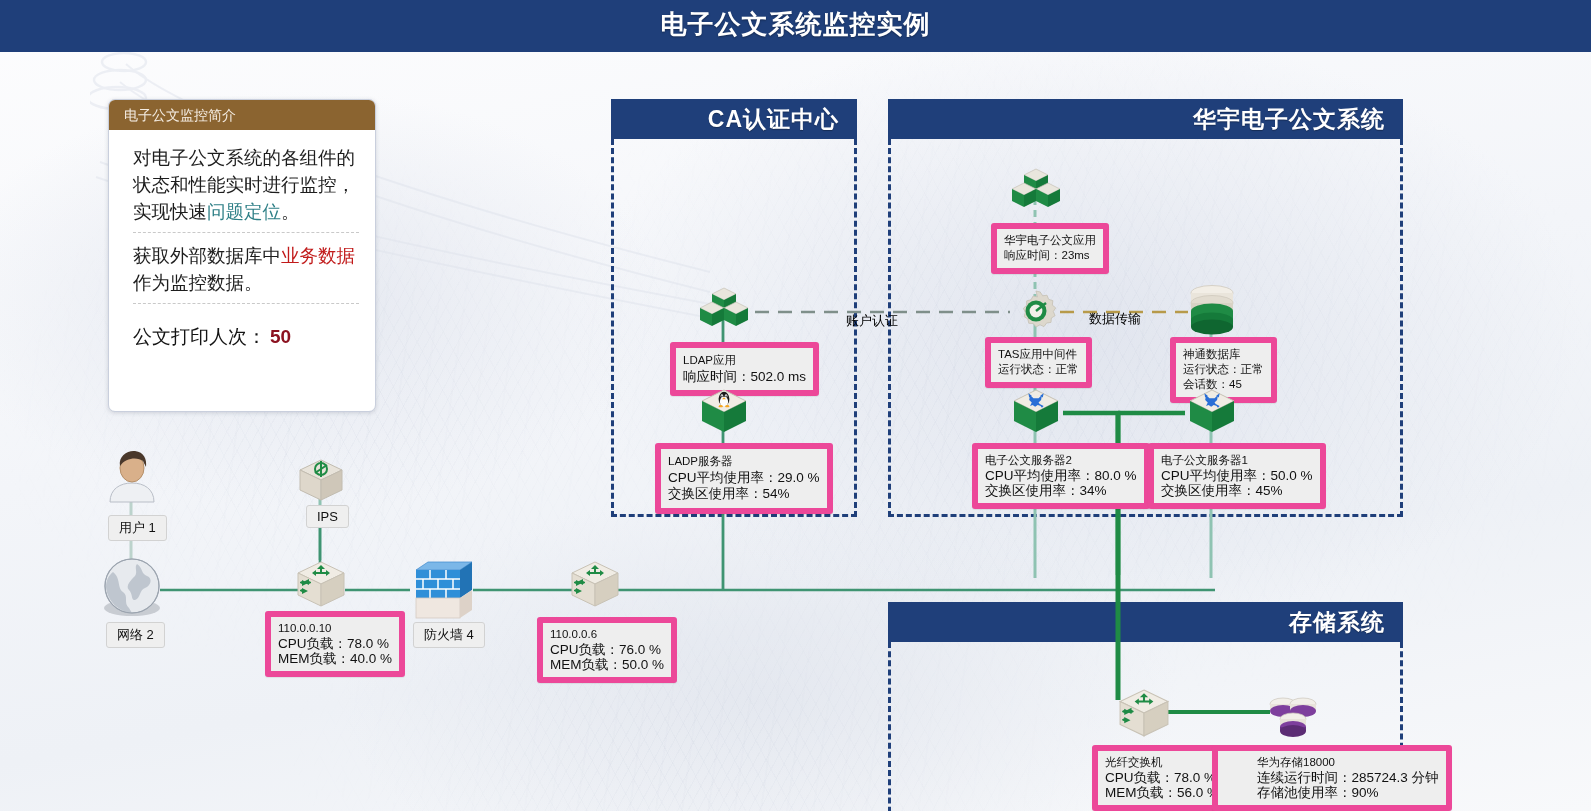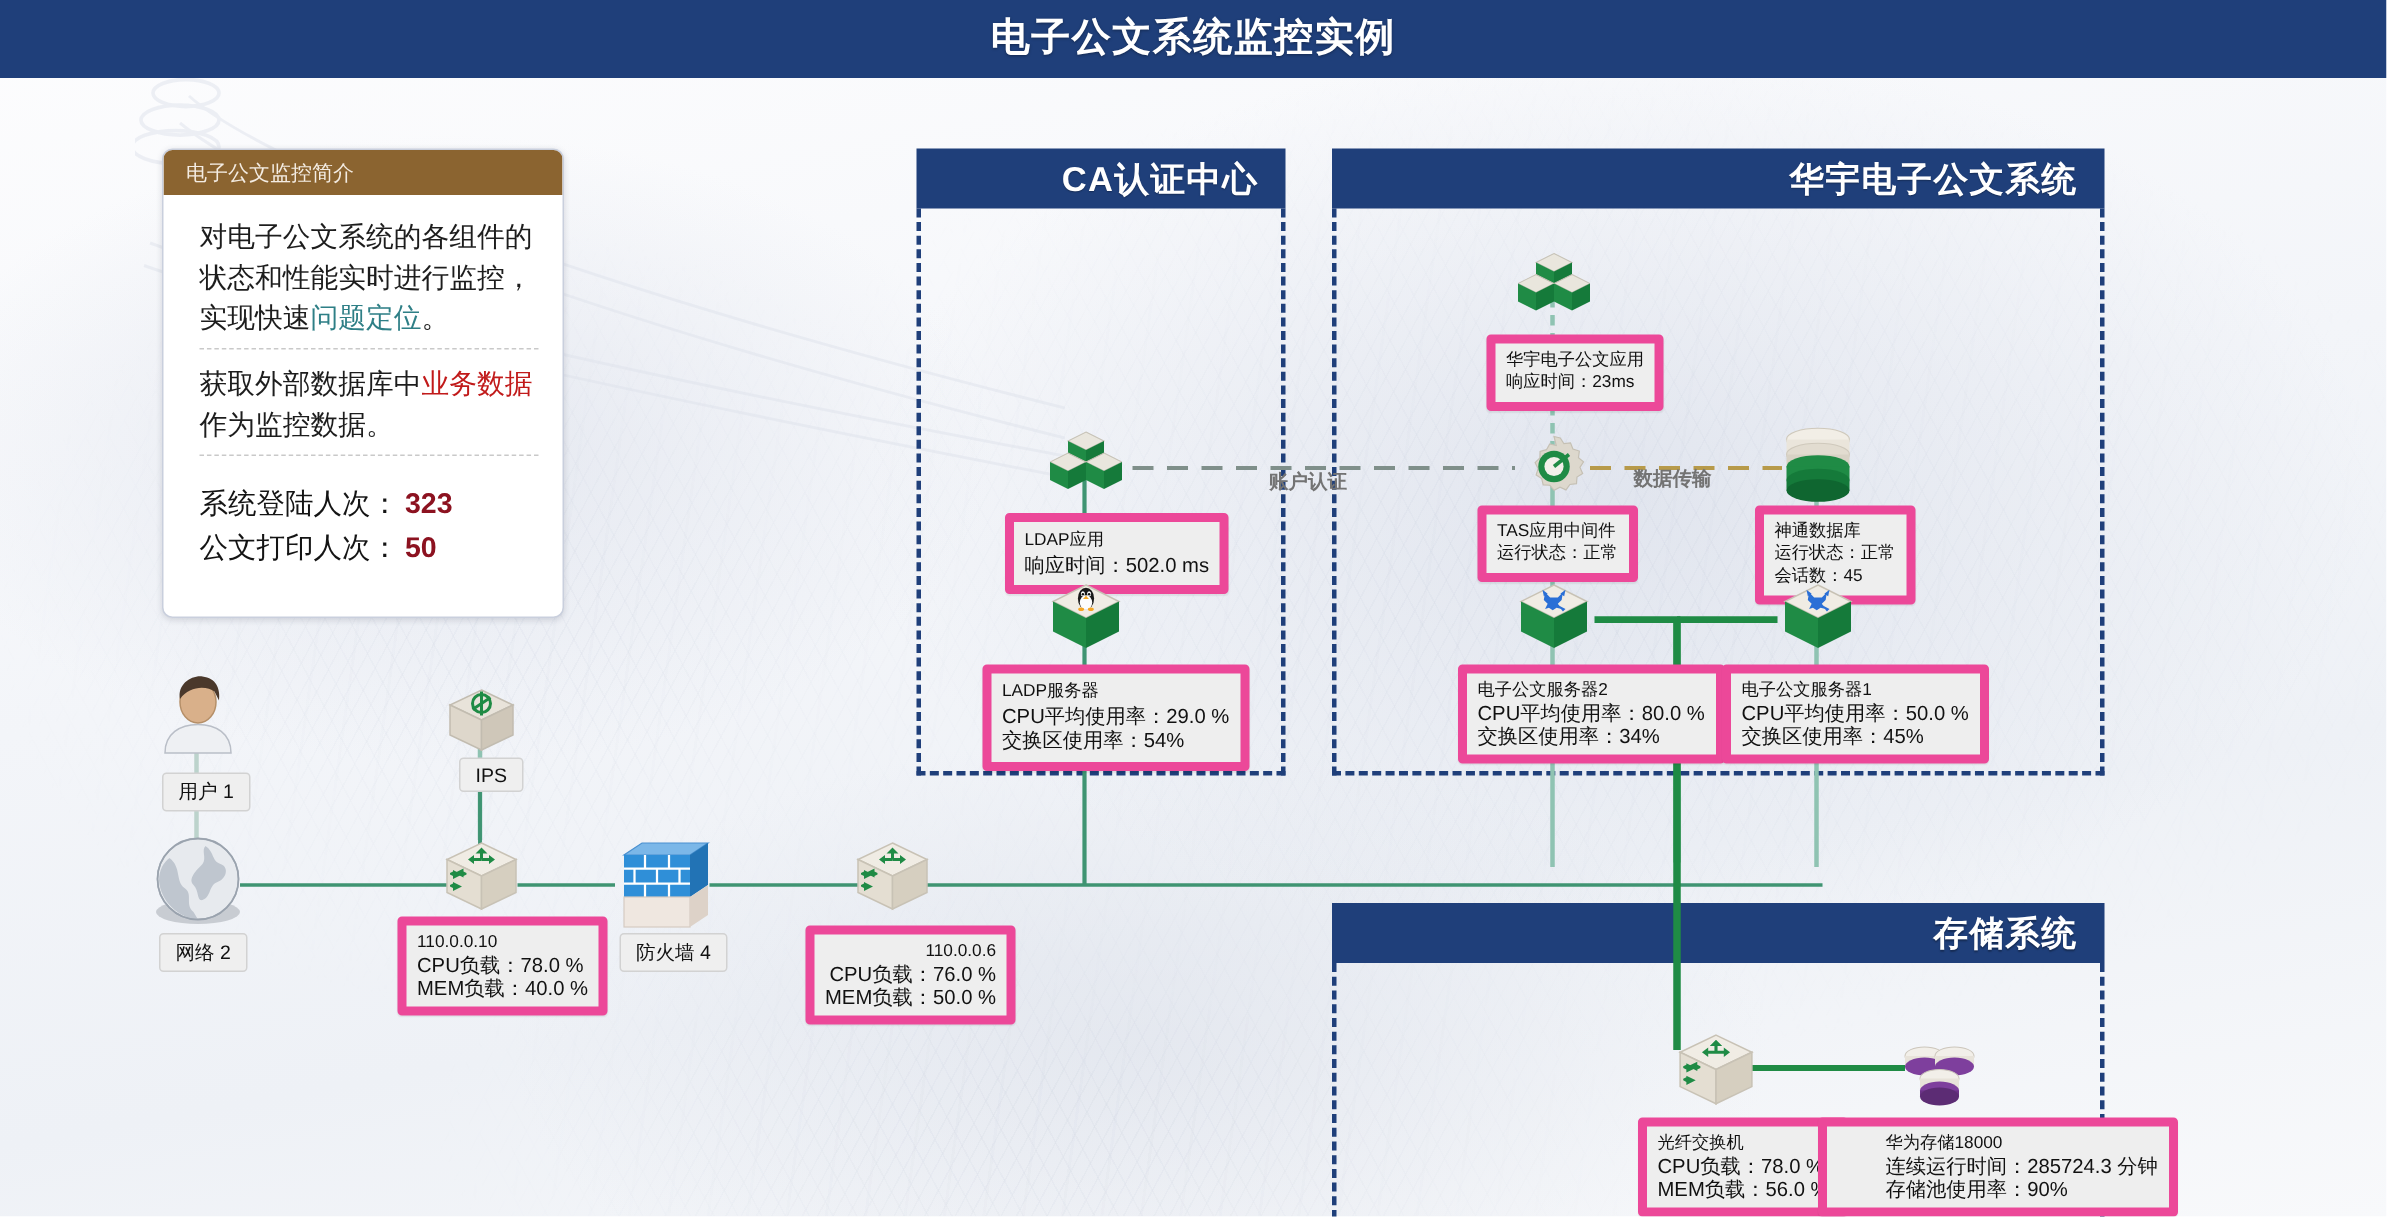--- a/index.html
+++ b/index.html
@@ -147,22 +147,22 @@
     border: 1px solid #d2d2d2;
     border-radius: 3px;
     padding: 3px 10px;
     font-size: 13px;
     color: #111;
     white-space: nowrap;
   }
   .edge-lbl {
     position: absolute;
     font-size: 13px;
-    font-weight: bold;
-    color: #737373;
+    font-weight: normal;
+    color: #000000;
     background: transparent;
     white-space: nowrap;
   }
 </style>
 </head>
 <body>
 
 <div id="root">
 
   <div class="bg-wash"></div>
@@ -186,21 +186,20 @@
   </div>
 
   <div id="info-panel">
     <div class="ip-head">电子公文监控简介</div>
     <div class="ip-body">
       <p class="ip-para"><span>对电子公文系统的各组件的状态和性能实时进行监控，实现快速</span><span class="ip-hl-teal">问题定位</span><span>。</span></p>
       <div class="ip-sep"></div>
       <p class="ip-para"><span>获取外部数据库中</span><span class="ip-hl-red">业务数据</span><span>作为监控数据。</span></p>
       <div class="ip-sep"></div>
       <div class="ip-stats">
-        <div class="ip-stat-row"><span>系统登陆人次：</span><span class="ip-stat-val">323</span></div>
         <div class="ip-stat-row"><span>公文打印人次：</span><span class="ip-stat-val">50</span></div>
       </div>
     </div>
   </div>
 
   <div class="zone" id="zone-ca">
     <div class="zone-head">CA认证中心</div>
     <div class="zone-body"></div>
   </div>
 
@@ -335,21 +334,21 @@
       <g fill="#1f8b45">
         <polygon points="25,5 29,9 26,9 26,13 24,13 24,9 21,9"></polygon>
         <polygon points="16,13 20,10 20,12 25,12 25,14 20,14 20,16"></polygon>
         <polygon points="34,13 30,10 30,12 25,12 25,14 30,14 30,16"></polygon>
         <polygon points="6,20 12,23 6,26 6,24 4,23 4,22 6,21"></polygon>
         <polygon points="6,28 12,31 6,34 6,32 4,31 4,30 6,29"></polygon>
         <polygon points="13,25 7,22 13,19 13,21 15,22 15,23 13,24"></polygon>
       </g>
     </svg>
   </div>
-  <div class="lbl small" style="left:537px; top:617px;text-align:right;">
+  <div class="lbl small" style="left:537px; top:617px;">
     <div class="ttl">110.0.0.6</div>
     <div class="big">CPU负载：76.0 %</div>
     <div class="big">MEM负载：50.0 %</div>
   </div>
 
   <div class="node" style="left:700px; top:287px;">
     <svg width="48" height="42" viewBox="0 0 48 42">
       <g>
         <polygon points="24,1 36,7 24,13 12,7" fill="#e9e6dd" stroke="#c6c2b6" stroke-width=".7"></polygon>
         <polygon points="12,7 24,13 24,25 12,19" fill="#1f8b45"></polygon>

